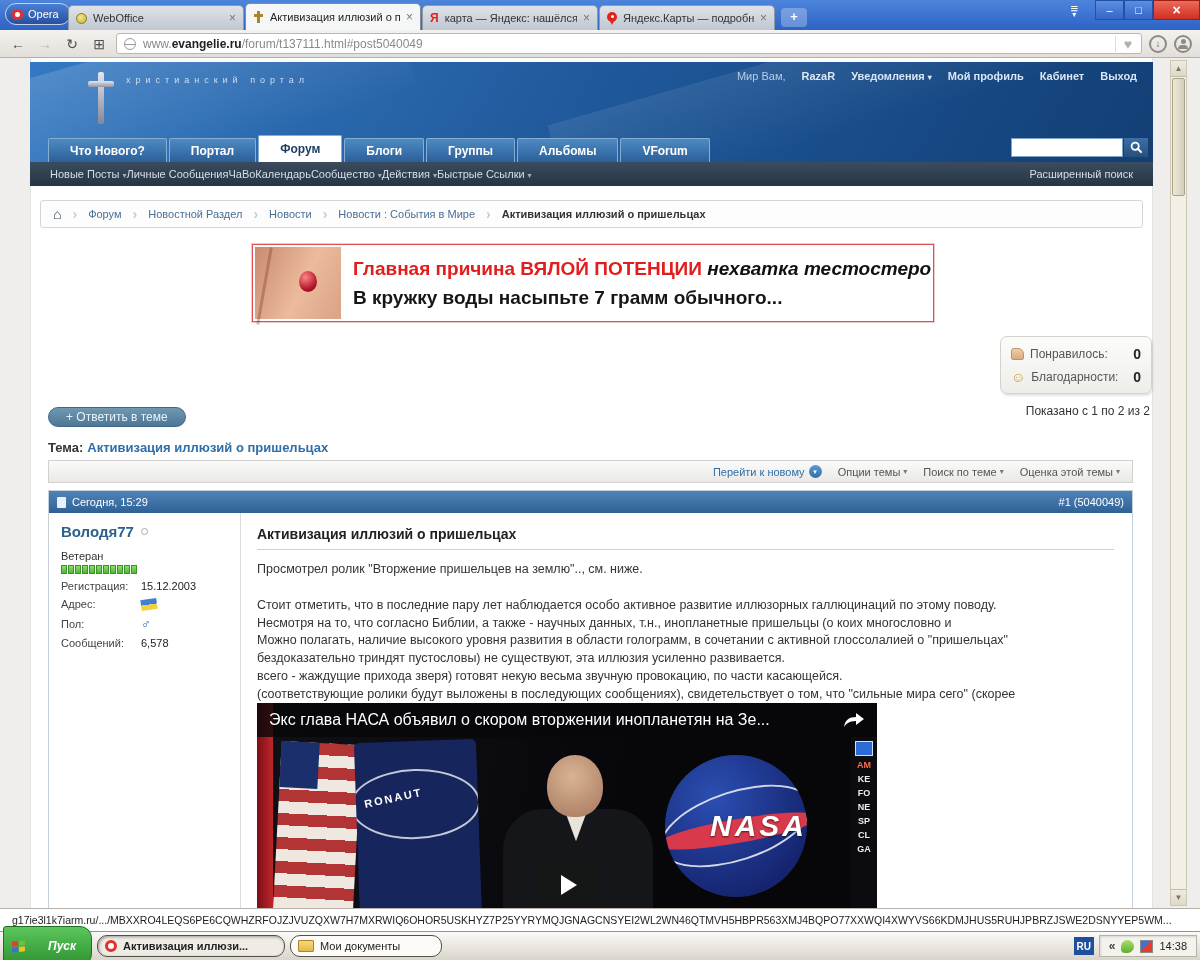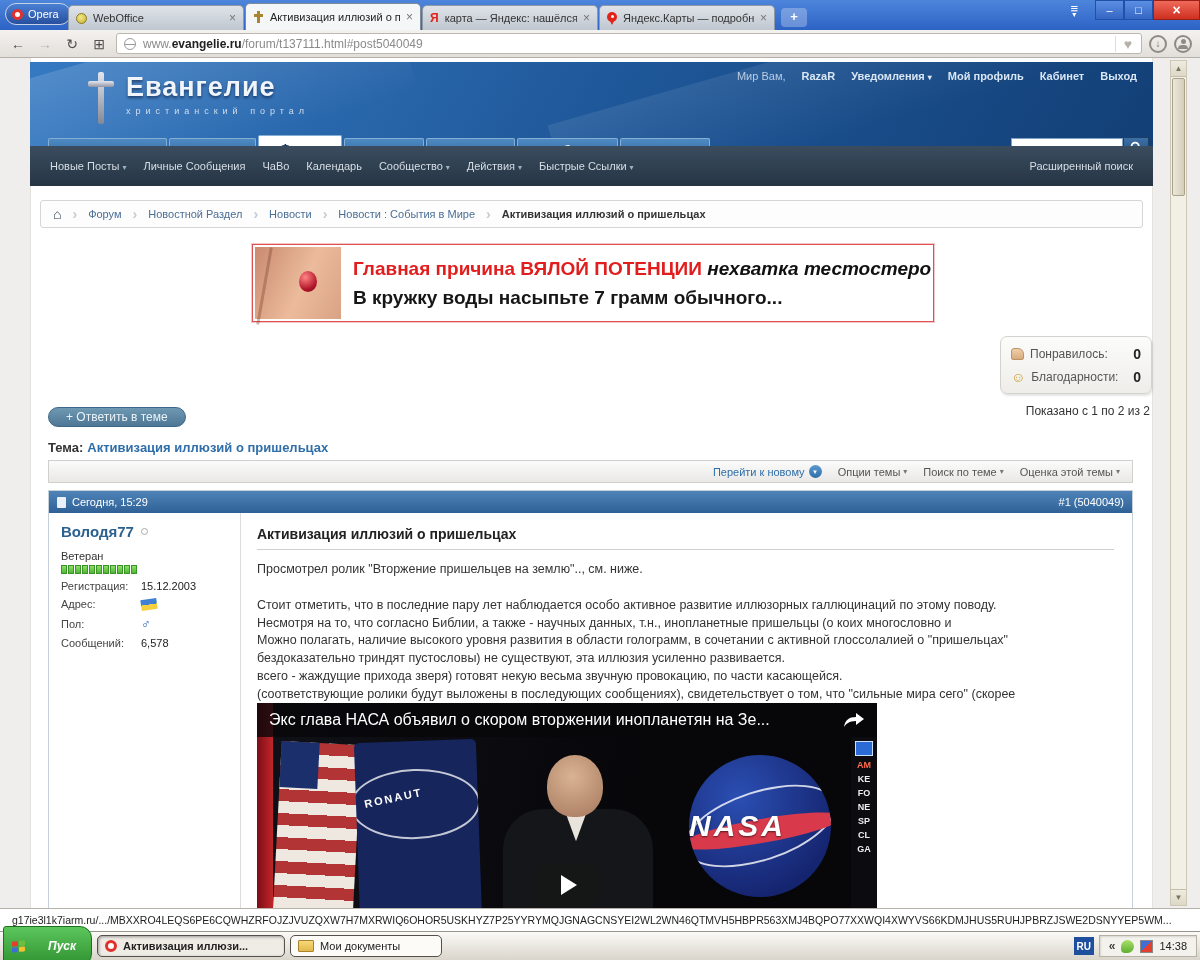--- a/index.html
+++ b/index.html
@@ -63,21 +63,21 @@
   .cross .v{position:absolute;left:10px;top:0;width:6px;height:52px;background:linear-gradient(#e4e6ee,#848896);border-radius:2px}
   .cross .h{position:absolute;left:0;top:9px;width:26px;height:6px;background:linear-gradient(#e4e6ee,#9296a4);border-radius:2px}
   .logo-text{font-size:27px;font-weight:bold;color:#f0f5fc;text-shadow:0 2px 3px rgba(0,10,40,.55);letter-spacing:1px}
   .logo-sub{font-size:9px;letter-spacing:5px;color:#cfdeef;text-align:right;margin-top:3px}
   .navrow{position:absolute;left:0;right:0;top:72px;height:28px;display:flex;align-items:flex-end;padding-left:18px;gap:2px;z-index:2}
   .navtab{height:24px;padding:0 21px;display:flex;align-items:center;background:linear-gradient(#4e8ac2,#2b5f99);border:1px solid #86aed2;border-bottom:none;color:#fff;font-weight:bold;font-size:12px;border-radius:2px 2px 0 0}
   .navtab.active{background:#fff;color:#1d3b5e;height:27px}
   .searchwrap{margin-left:auto;display:flex;align-items:center;margin:0 4px 4px auto}
   .searchinput{width:112px;height:19px;border:1px solid #7fa3c4;background:#fff;outline:none;padding:0 4px;font-size:11px}
   .searchbtn{width:26px;height:21px;background:linear-gradient(#3c6fa6,#274f7c);display:flex;align-items:center;justify-content:center;border:1px solid #1d3f66}
-  .subnav{position:absolute;left:0;right:0;bottom:0;height:40px;background:linear-gradient(#3a4c5e,#263544);display:flex;align-items:center;gap:17px;padding:4px 20px;font-size:11px;color:#d7dee6;z-index:2}
+  .subnav{position:absolute;left:0;right:0;bottom:0;height:24px;background:linear-gradient(#3a4c5e,#263544);display:flex;align-items:center;padding:4px 20px;font-size:11px;color:#d7dee6;z-index:2}
   .subnav .car{font-size:8px;margin-left:3px;color:#9fb0c0}
   .subnav .adv{margin-left:auto}
 
   
   .breadcrumb{position:absolute;left:30px;top:142px;width:1103px;height:28px;background:#fdfdfd;border:1px solid #d8d6d2;border-radius:3px;display:flex;align-items:center;padding:0 12px;font-size:11px;color:#4a6e96;gap:11px;z-index:2;margin-left:10px}
   .crumb-home{color:#2c3e50;font-size:14px}
   .crumb-sep{color:#c3ccd5;font-size:14px;font-weight:bold}
   .crumb.last{color:#333;font-weight:bold}
 
   
@@ -137,21 +137,21 @@
   .vtitle span{flex:1;white-space:nowrap;overflow:hidden}
   .v-redstrip{position:absolute;left:0;top:0;bottom:0;width:16px;background:linear-gradient(90deg,#7c0e14,#c0262c);z-index:2}
   .v-usflag{position:absolute;left:20px;top:40px;width:80px;height:180px;background:repeating-linear-gradient(180deg,#b23434 0 12px,#eee8e0 12px 24px);transform:rotate(3deg);z-index:1}
   .v-usflag .canton{position:absolute;left:0;top:0;width:38px;height:46px;background:#1a2f6b}
   .v-nasaflag{position:absolute;left:100px;top:38px;width:122px;height:180px;background:#16255c;border-radius:5px;transform:rotate(-2deg);z-index:1;overflow:hidden}
   .v-nasaflag .arc{position:absolute;left:-6px;top:28px;width:130px;height:70px;border:2px solid rgba(255,255,255,.75);border-radius:50%}
   .v-nasaflag .ftxt{position:absolute;left:8px;top:50px;color:#fff;font-size:11px;font-weight:bold;letter-spacing:2px;transform:rotate(-10deg)}
   .v-man-head{position:absolute;left:290px;top:52px;width:56px;height:62px;border-radius:50% 50% 46% 46%;background:radial-gradient(circle at 45% 35%,#d9b394,#a5775c);z-index:3}
   .v-man-body{position:absolute;left:246px;top:106px;width:150px;height:110px;border-radius:40px 40px 0 0;background:#15161a;z-index:2}
   .v-man-shirt{position:absolute;left:308px;top:108px;width:22px;height:30px;background:#e8e4dc;clip-path:polygon(50% 100%,0 0,100% 0);z-index:3}
-  .v-nasalogo{position:absolute;left:432px;top:52px;width:142px;height:142px;border-radius:50%;background:radial-gradient(circle at 35% 30%,#2b4fb3,#15246f 75%);z-index:2;display:flex;align-items:center;justify-content:flex-start;overflow:hidden}
+  .v-nasalogo{position:absolute;left:408px;top:52px;width:142px;height:142px;border-radius:50%;background:radial-gradient(circle at 35% 30%,#2b4fb3,#15246f 75%);z-index:2;display:flex;align-items:center;justify-content:flex-end;overflow:hidden}
   .v-nasalogo .orbit{position:absolute;left:-8px;top:36px;width:158px;height:70px;border:2px solid rgba(255,255,255,.8);border-radius:50%;transform:rotate(-18deg)}
   .v-nasalogo .swoosh{position:absolute;left:-10px;top:64px;width:165px;height:24px;background:#d8394b;border-radius:50%;transform:rotate(-10deg)}
   .v-nasalogo .ntxt{position:relative;color:#fff;font-weight:bold;font-style:italic;font-size:30px;letter-spacing:3px;z-index:2;text-shadow:0 1px 2px rgba(0,0,0,.6)}
   .v-ticker{position:absolute;right:0;top:34px;bottom:0;width:26px;background:#0c0c10;z-index:5;display:flex;flex-direction:column;align-items:center;padding-top:4px;gap:5px}
   .v-ticker .bluebox{width:18px;height:15px;background:#2b6bd6;border:1px solid #cfe0ff}
   .tk{color:#eee;font-size:9px;font-weight:bold;line-height:1}
   .tk.hot{color:#ff6a4a}
   .v-play{position:absolute;left:278px;top:160px;width:64px;height:44px;background:rgba(22,22,22,.82);border-radius:9px;z-index:6;display:flex;align-items:center;justify-content:center}
   .v-play .tri{width:0;height:0;border-top:10px solid transparent;border-bottom:10px solid transparent;border-left:16px solid #fff;margin-left:4px}
 
@@ -164,21 +164,21 @@
 
   
   .statusbar{position:absolute;left:0;top:908px;width:1200px;height:24px;background:#fff;border-top:1px solid #b5b1aa;border-bottom:1px solid #9a958b;display:flex;align-items:center;padding:0 12px;font-size:10.5px;color:#222;white-space:nowrap;overflow:hidden}
 
   
   .taskbar{position:absolute;left:0;top:932px;width:1200px;height:28px;background:linear-gradient(#fbfaf7,#dad5cb);display:flex;align-items:center;padding:0 3px;gap:5px}
   .startbtn{height:40px;padding:0 15px 0 8px;border-radius:3px 12px 12px 3px;background:linear-gradient(#5cc65c,#2f9230);border:1px solid #1d701d;color:#fff;font-weight:bold;font-style:italic;font-size:12px;display:flex;align-items:center;gap:23px;flex:none}
   .winflag{display:grid;grid-template-columns:6px 6px;grid-template-rows:5px 5px;gap:1px;transform:skewY(-6deg)}
   .wf{border-radius:1px}
   .wf.r{background:#e23f2f}.wf.g{background:#6fbf3f}.wf.b{background:#3f6fd4}.wf.y{background:#f2c12e}
-  .task{height:22px;background:#fcfbf8;border:1px solid #54504a;display:flex;align-items:center;gap:6px;padding:0 7px;font-size:11px;color:#222;border-radius:5px;flex:none;overflow:hidden;white-space:nowrap}
+  .task{height:22px;background:#fcfbf8;border:1px solid #54504a;display:flex;align-items:center;gap:6px;padding:0 7px;font-size:11px;color:#222;border-radius:10px;flex:none;overflow:hidden;white-space:nowrap}
   .task.active{font-weight:bold;background:#efece6;box-shadow:inset 1px 1px 3px rgba(0,0,0,.35)}
   .t1{width:188px}.t2{width:152px}
   .opera-ring.small{width:12px;height:12px;border-width:3px;flex:none}
   .folder{width:16px;height:12px;background:linear-gradient(#f7d977,#e3b84e);border:1px solid #a8842c;border-radius:1px;flex:none}
   .traywrap{margin-left:auto;display:flex;align-items:center;gap:5px}
   .lang{width:20px;height:18px;background:#1e4f9e;color:#fff;font-size:10px;font-weight:bold;display:flex;align-items:center;justify-content:center;flex:none}
   .tray{height:22px;border:1px solid #b7b2a6;background:#f4f2ec;display:flex;align-items:center;gap:6px;padding:0 9px;box-shadow:inset 1px 1px 2px rgba(0,0,0,.12)}
   .chev{color:#444;font-size:12px;font-weight:bold}
   .tray-green{width:13px;height:13px;border-radius:50% 50% 50% 4px;background:linear-gradient(#a8e06a,#5fae2f)}
   .tray-ico2{width:13px;height:13px;background:linear-gradient(135deg,#3f6fd4 50%,#e23f2f 50%);border:1px solid #888}
@@ -267,21 +267,20 @@
         <span>Мой профиль</span>
         <span>Кабинет</span>
         <span>Выход</span>
       </div>
       <div class="logo">
         <span class="cross">
             <span class="v"></span>
             <span class="h"></span>
           </span>
         <span>
-          <div class="logo-text">Евангелие</div>
           <div class="logo-sub">христианский портал</div>
         </span>
       </div>
       <div class="navrow">
         <div class="navtab">Что Нового?</div>
         <div class="navtab">Портал</div>
         <div class="navtab active">Форум</div>
         <div class="navtab">Блоги</div>
         <div class="navtab">Группы</div>
         <div class="navtab">Альбомы</div>

